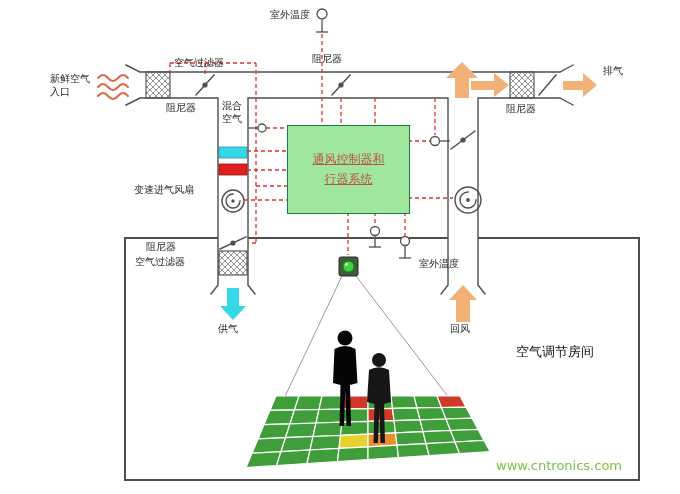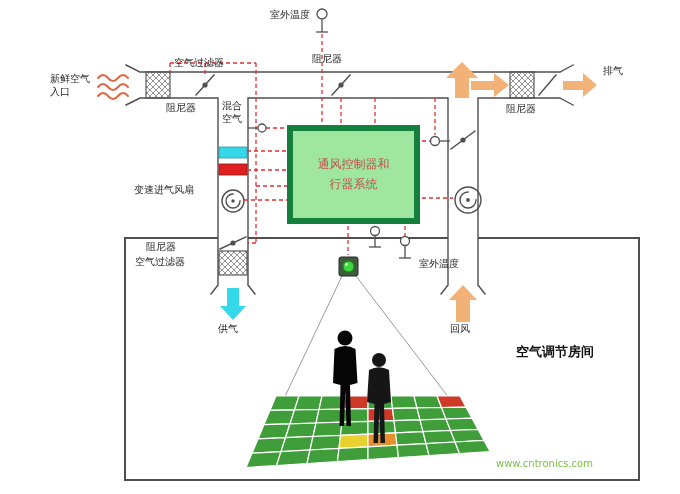--- a/index.html
+++ b/index.html
@@ -1,26 +1,26 @@
 <!DOCTYPE html>
 <html style="--controller-bg: #9fe69f; --controller-text: #c0504d; --signal: #e03030; --flow: #f2b176; --supply: #35d8e8; --cool: #35d8e8; --heat: #e02020; --watermark: #7ac143;"><head>
 <meta charset="utf-8">
 <style>
   html,body{margin:0;padding:0;background:#fff;}
   body{font-family:"DejaVu Sans", sans-serif;}
   .stage{position:relative;width:680px;height:494px;background:#fff;overflow:hidden;}
   .stage svg{position:absolute;left:0;top:0;}
   .lbl{position:absolute;font-size:10px;color:#1f1f1f;line-height:1.3;}
   .nw{white-space:nowrap;}
-  .ctrl{position:absolute;background:var(--controller-bg,#9fe69f);border:6px solid #15803d;
+  .ctrl{position:absolute;background:var(--controller-bg,#9fe69f);border:1px solid #15803d;
         display:flex;align-items:center;justify-content:center;text-align:center;
-        color:var(--controller-text,#c0504d);font-size:12px;line-height:1.6;}
+        color:var(--controller-text,#c0504d);font-size:12px;line-height:1.6;text-decoration:underline;}
   .ctrl span{display:block;width:80px;}
-  .room-lbl{font-weight:bold;font-size:13px;color:#111;}
-  .wm{position:absolute;font-size:10px;color:var(--watermark,#7ac143);}
+  .room-lbl{font-weight:normal;font-size:13px;color:#111;}
+  .wm{position:absolute;font-size:13px;color:var(--watermark,#7ac143);}
   .duct{stroke:#4f4f4f;stroke-width:1.4;fill:none;stroke-linecap:square;}
   .filt{fill:url(#hatch);stroke:#4f4f4f;stroke-width:1.1;}
   .room{fill:none;stroke:#4f4f4f;stroke-width:2;}
   .cone path{stroke:#9a9a9a;stroke-width:1;fill:none;}
   .sig{stroke:var(--signal,#e03030);stroke-width:1.3;stroke-dasharray:4 3;fill:none;}
   .flow{fill:var(--flow,#f2b176);stroke:none;}
   .waves path{stroke:#e06848;stroke-width:2;fill:none;stroke-linecap:round;}
   .sens{stroke:#4f4f4f;stroke-width:1.3;fill:none;}
   .sens circle{fill:#fff;}
 </style>

